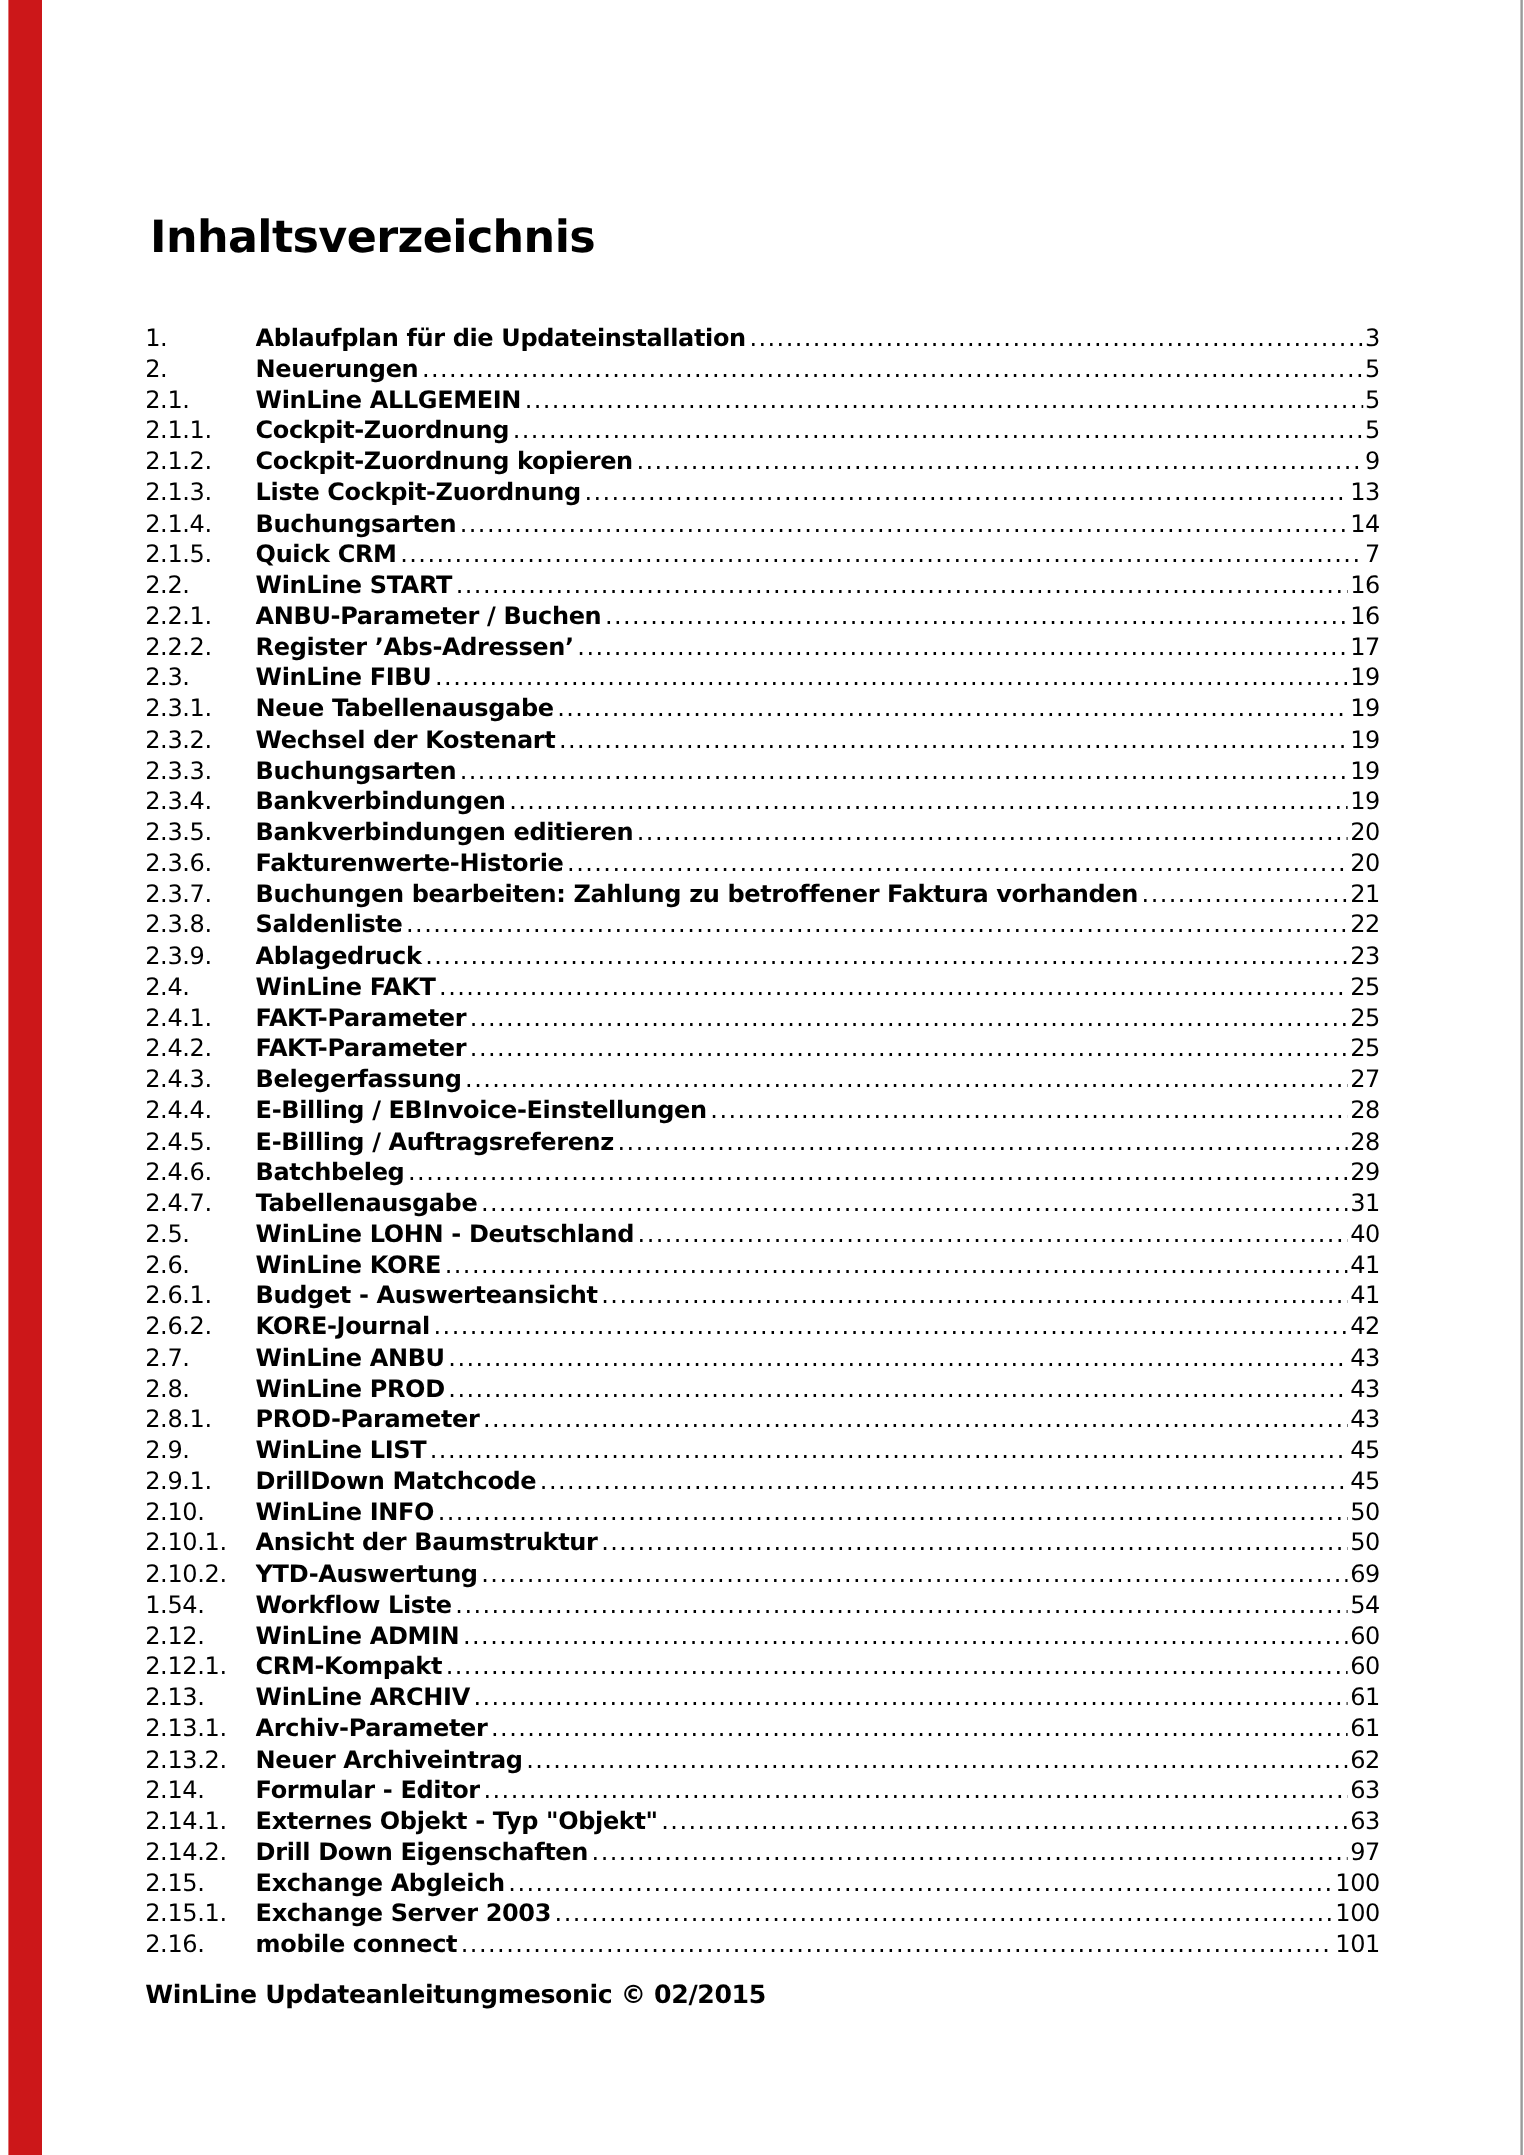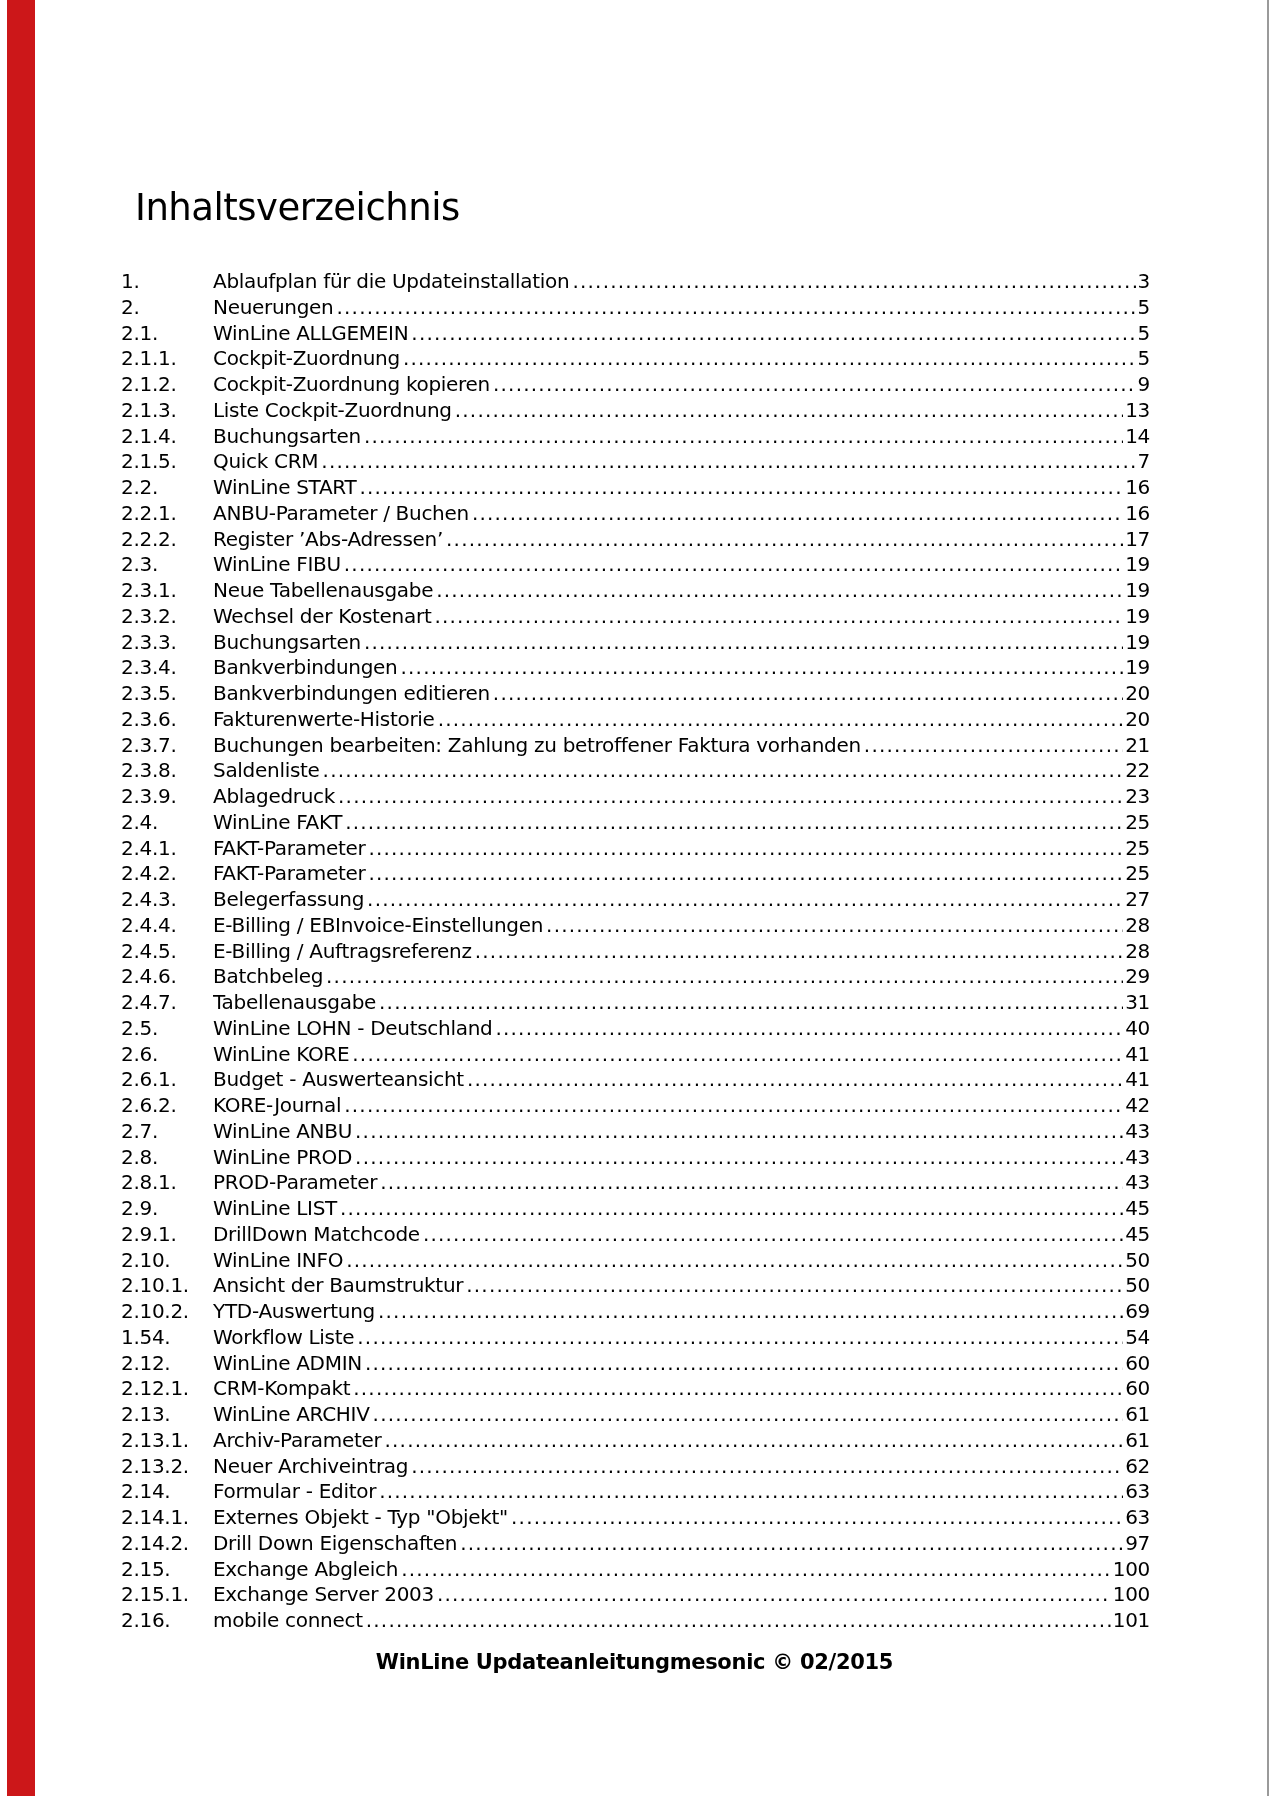--- a/index.html
+++ b/index.html
@@ -22,23 +22,23 @@
   .right-edge {
     position: absolute;
     right: 1px; top: 0; bottom: 0;
     width: 2px;
     background: #9a9a9a;
   }
 
   .title {
     position: absolute;
     left: 121px; top: 172px;
-    margin: 14px;
+    margin: 4px;
     font-size: 37px;
-    font-weight: 400;
+    font-weight: 700;
     letter-spacing: -0.5px;
     white-space: nowrap;
   }
 
   .toc {
     position: absolute;
     left: 121px; top: 269px;
     width: 1029px;
     font-size: 20px;
     letter-spacing: -0.3px;
@@ -54,41 +54,42 @@
     flex: none;
     width: 92px;
     white-space: nowrap;
   }
   .toc-title {
     flex: none;
     white-space: nowrap;
     padding-right: 3px;
     max-width: 850px;
     overflow: hidden;
+    font-weight: bold;
   }
   .toc-dots {
     flex: 1 1 auto;
     min-width: 0;
     overflow: hidden;
     white-space: nowrap;
     letter-spacing: 1.2px;
   }
   .toc-page {
     flex: none;
     white-space: nowrap;
     padding-left: 2px;
     text-align: right;
   }
 
   .footer {
     position: absolute;
     left: 121px; top: 1649px;
     width: 1027px;
     display: flex;
-    justify-content: center;
+    justify-content: flex-start;
     font-size: 21px;
     font-weight: 700;
     line-height: 26px;
     letter-spacing: -0.3px;
   }
 </style>
 </head>
 <body>
 
 <div class="page">

